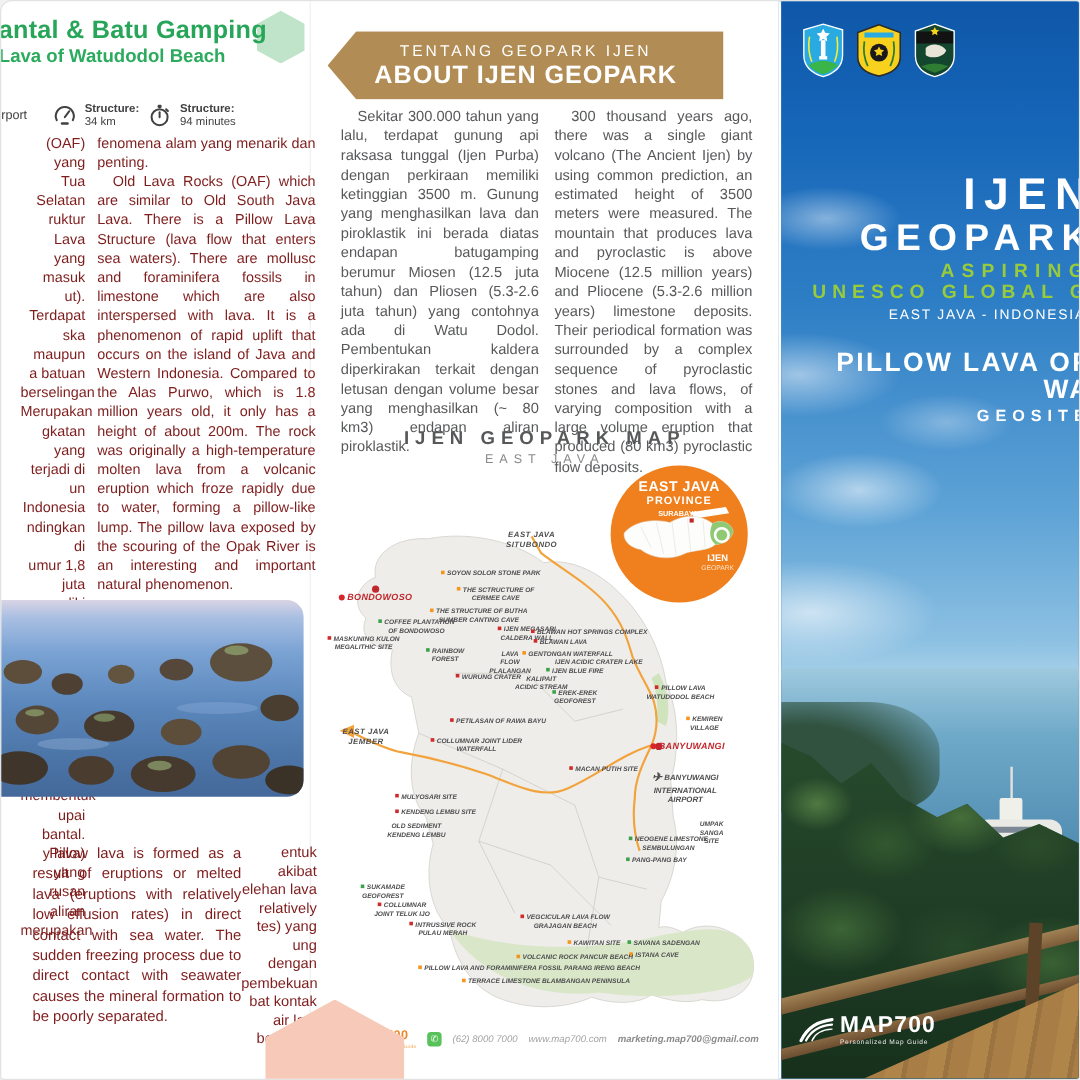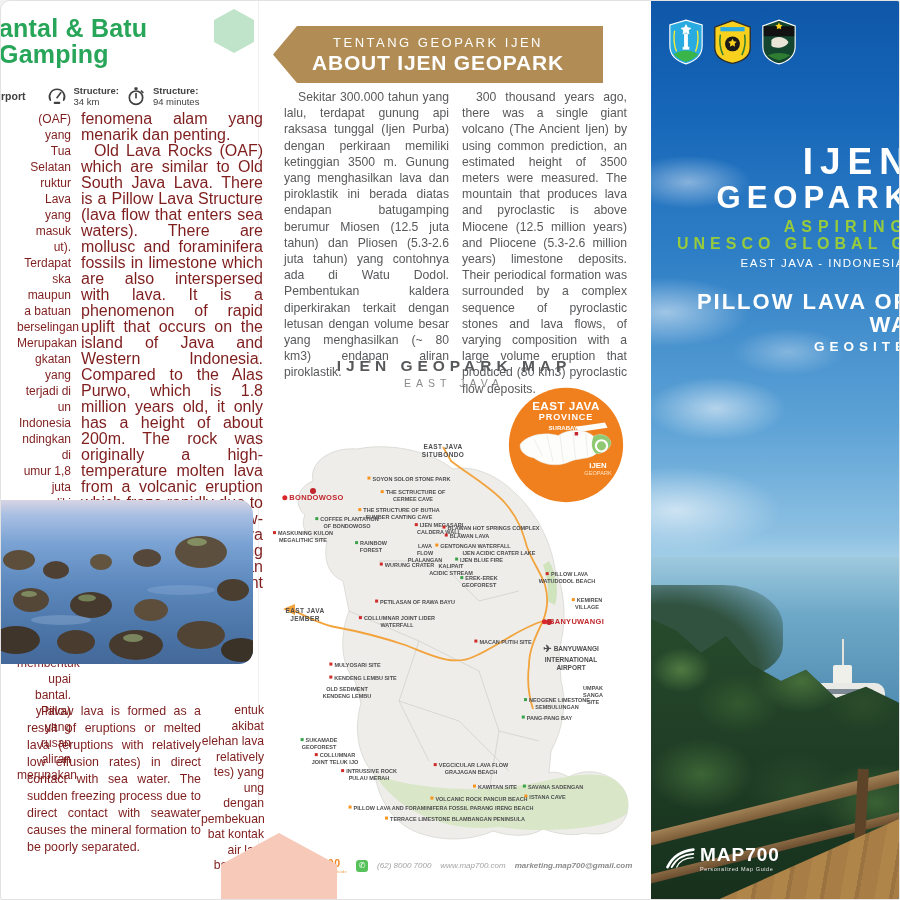--- a/index.html
+++ b/index.html
@@ -11,32 +11,32 @@
   .middle{left:258px;width:390px;}
   .right{left:648px;width:252px;overflow:hidden;border-left:2px solid #fff;background:#2f7fc6;}
 
   
   .hex{position:absolute;clip-path:polygon(50% 0,100% 25%,100% 75%,50% 100%,0 75%,0 25%);z-index:1;}
   .hex-mint{left:213px;top:8px;width:40px;height:44px;background:#bfe4c9;}
   .hex-pink{left:220px;top:832px;width:116px;height:126px;background:#f7c9b8;z-index:3;}
 
   
   .lp-title{position:absolute;left:-2px;top:14px;margin:0;line-height:1.04;}
-  .lp-title .t1{display:block;color:#27a558;font-size:25px;font-weight:800;letter-spacing:.2px;}
+  .lp-title .t1{display:block;color:#27a558;font-size:21px;font-weight:800;letter-spacing:.2px;}
   .lp-title .t2{display:block;color:#2cab5e;font-size:15.5px;font-weight:600;margin-top:3px;}
   .lp-meta{position:absolute;left:0;top:84px;display:flex;align-items:center;gap:7px;color:#414042;}
-  .lp-meta .frag{font-size:10.5px;font-weight:700;margin-right:14px;}
+  .lp-meta .frag{font-size:10.5px;font-weight:400;margin-right:14px;}
   .lp-meta .micon{display:inline-flex;}
   .lp-meta .mtext b{display:block;font-size:9.5px;font-weight:700;}
   .lp-meta .mtext i{display:block;font-style:normal;font-size:9.5px;font-weight:400;}
   .lp-cols{position:absolute;display:flex;color:#7f1d1d;padding-left:16px;}
   .lp-cols.top{left:0;top:110px;}
   .lp-cols.bottom{left:0;top:702px;}
   .frag-col{width:54px;font-size:12px;line-height:16px;white-space:pre-line;text-align:right;}
-  .en-col{width:182px;margin-left:10px;font-size:16px;line-height:16px;text-align:justify;}
+  .en-col{width:182px;margin-left:10px;font-size:12px;line-height:16px;text-align:justify;}
   .en-col p{margin:0;}
   .en-col p.indent{text-indent:13px;}
   .frag-col2{width:63px;font-size:12.2px;line-height:15.5px;white-space:pre-line;text-align:right;}
   .en-col2{width:174px;margin-left:10px;font-size:12.4px;line-height:17px;text-align:justify;text-indent:14px;}
   .lp-photo{position:absolute;left:0;top:499px;width:252px;height:164px;margin:0;overflow:hidden;
     border-radius:0 14px 14px 0;
     background:linear-gradient(180deg,#d8d4e4 0%,#a9bfe2 9%,#7ba3d4 26%,#5c88bd 52%,#4d76a8 78%,#44689a 100%);}
 
   
   .banner{position:absolute;left:14px;top:25px;width:330px;height:57px;background:#b18c55;
@@ -46,21 +46,21 @@
   .banner .b2{font-size:21px;font-weight:800;letter-spacing:.8px;margin-top:1px;}
   .mp-cols{position:absolute;left:0;top:88px;display:flex;gap:13px;padding:0 22px 0 25px;color:#58595b;}
   .mp-cols .col{width:165px;font-size:12.2px;line-height:16.2px;text-align:justify;margin:0;text-indent:14px;}
   .map-head{position:absolute;left:0;top:356px;width:100%;text-align:center;}
   .mh1{font-size:15.5px;font-weight:800;letter-spacing:5px;color:#57585a;}
   .mh2{font-size:10.5px;letter-spacing:5px;color:#8a8a8c;margin-top:2px;}
   .map-box{position:absolute;left:20px;top:440px;width:368px;height:430px;}
   .map-svg{position:absolute;left:0;top:0;}
   .map-labels{position:absolute;inset:0;}
   .mlabel{position:absolute;transform:translate(-50%,-50%);font-size:5.5px;font-weight:700;
-          color:#4d4d4f;line-height:1.25;text-align:center;}
+          color:#4d4d4f;line-height:1.25;text-align:center;font-style:italic;}
   .mlabel .mtxt{white-space:pre-line;}
   .mk{display:inline-block;width:3px;height:3px;margin-right:2px;vertical-align:1px;}
   .mk-r{background:#cf2b28}.mk-g{background:#3aa24a}.mk-o{background:#f7941e}
   .mk-c{width:5px;height:5px;border-radius:50%;background:#d9262b;margin-right:2px;vertical-align:0;}
   .mlabel.city{font-size:7.5px;color:#c1272d;letter-spacing:.3px;}
   .mlabel.gate{font-size:6.5px;color:#4d4d4f;letter-spacing:.4px;}
   .mlabel.airport{font-size:6.5px;}
   .plane{font-size:10px;margin-right:2px;vertical-align:-1px;}
   .inset{position:absolute;left:249px;top:386px;width:116px;height:116px;z-index:4;}
   .mp-footer{position:absolute;left:0;top:856px;width:100%;display:flex;align-items:center;
@@ -129,20 +129,21 @@
 </head>
 <body>
 
 <div class="frame">
   <div class="hex hex-mint"></div>
   <div class="hex hex-pink"></div>
 
   <section class="panel left">
     <h1 class="lp-title">
       <span class="t1">antal &amp; Batu Gamping</span>
+      <span class="t2">Lava of Watudodol Beach</span>
     </h1>
     <div class="lp-meta">
       <span class="frag">rport</span>
       <span class="micon">
         <svg viewBox="0 0 24 24" width="20" height="20">
             <path d="M4 17 A9 9 0 1 1 20 17" fill="none" stroke="#414042" stroke-width="2" stroke-linecap="round"></path>
             <line x1="12" y1="14" x2="16.5" y2="8" stroke="#414042" stroke-width="2" stroke-linecap="round"></line>
             <rect x="8" y="19" width="8" height="2.6" rx="1.3" fill="#414042"></rect>
           </svg>
       </span>

